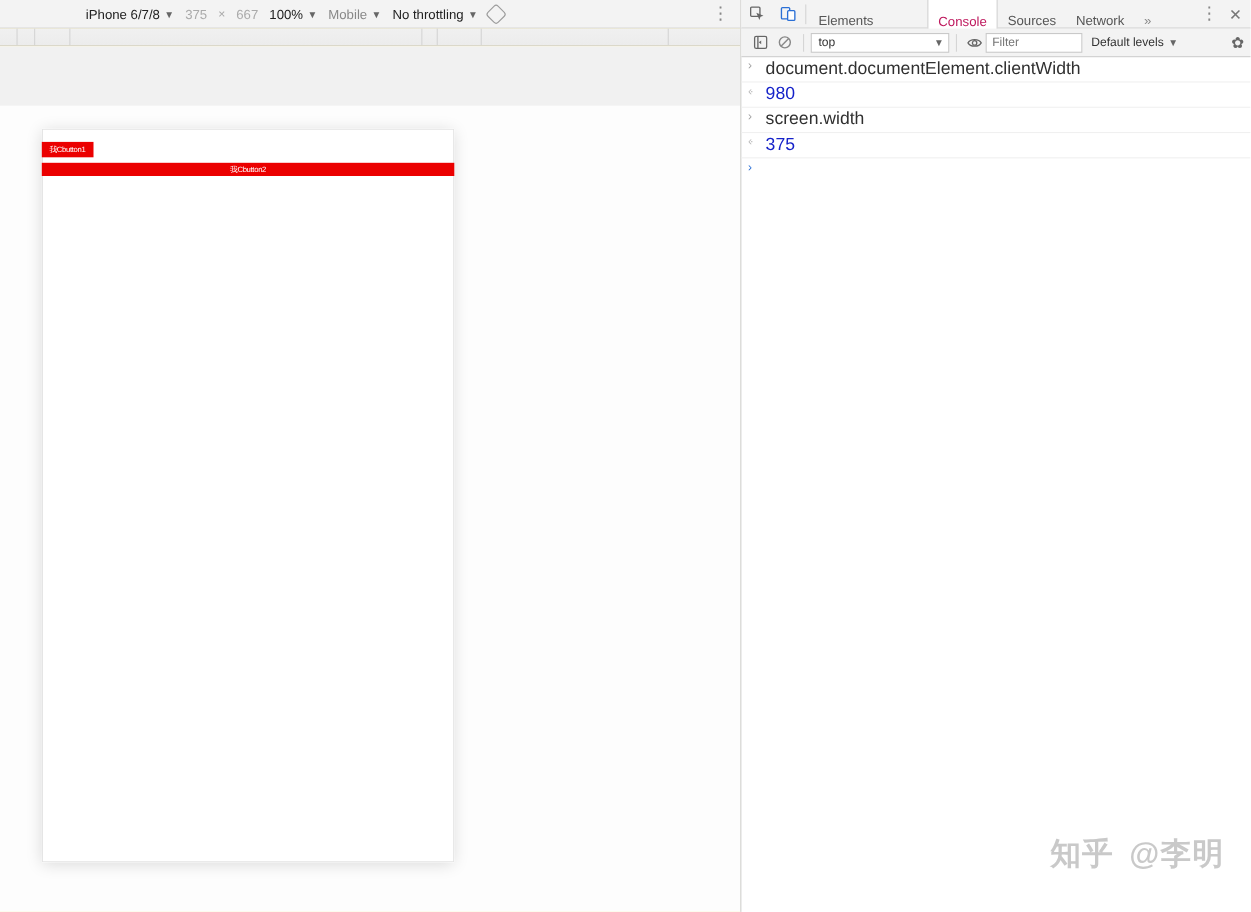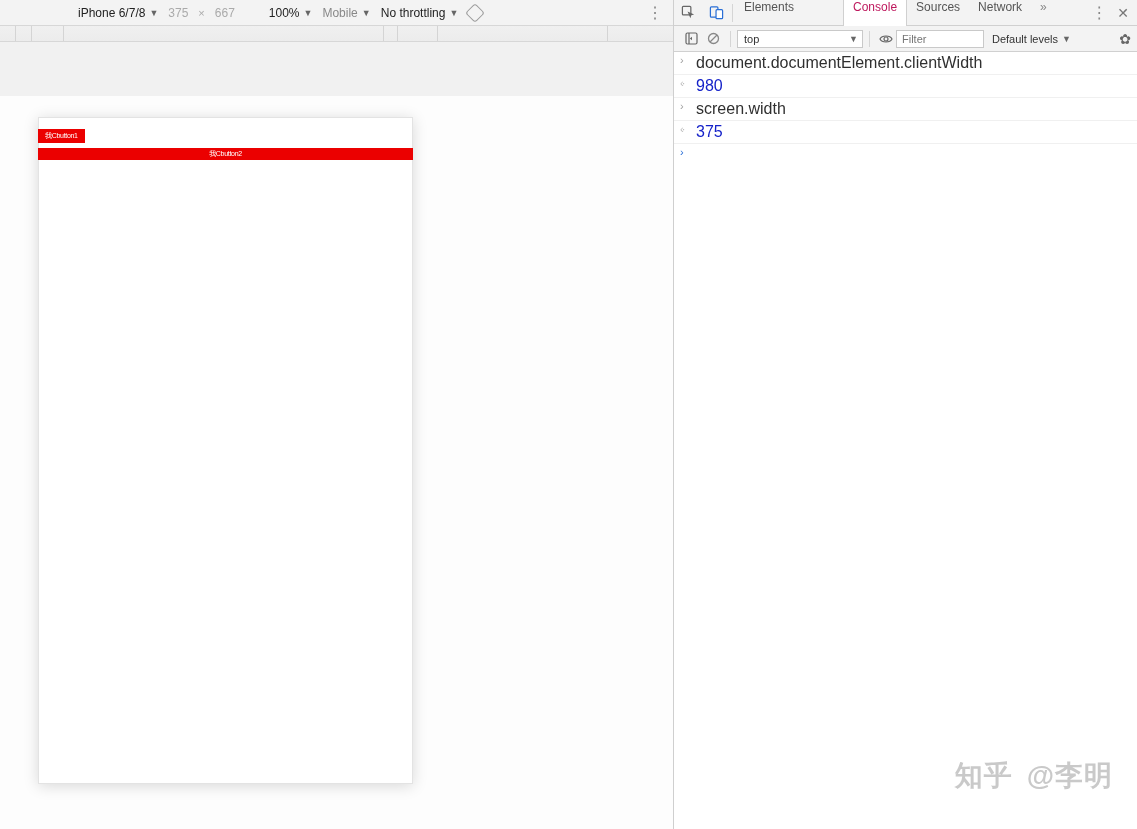--- a/index.html
+++ b/index.html
@@ -127,21 +127,21 @@
   }
   .tab-bar .icon-slot {
     width: 28px; height: 26px;
     display: flex; align-items: center; justify-content: center;
     color: #666;
   }
   .tab-bar .sep { width: 1px; height: 18px; background: #d5d5d5; margin: 0 2px; }
   .tab {
     padding: 0 9px;
     height: 26px;
-    display: flex; align-items: flex-start;
+    display: flex; align-items: flex-end;
     cursor: pointer;
   }
   .tab.active {
     background: #fff;
     color: #be185d;
     border-left: 1px solid #d0d0d0;
     border-right: 1px solid #d0d0d0;
     margin-bottom: -1px;
     height: 27px;
     margin-left: 40px;
@@ -266,21 +266,21 @@
       <span>iPhone 6/7/8</span>
       <span class="tri">▼</span>
     </div>
 
     <div class="dim-box">
       <span class="dim-val">375</span>
       <span class="dim-x">×</span>
       <span class="dim-val">667</span>
     </div>
 
-    <div class="tb-dropdown" style="margin-left:24px">
+    <div class="tb-dropdown" style="margin-left:0">
       <span>100%</span>
       <span class="tri">▼</span>
     </div>
 
     <div class="tb-dropdown muted">
       <span>Mobile</span>
       <span class="tri">▼</span>
     </div>
 
     <div class="tb-dropdown">

